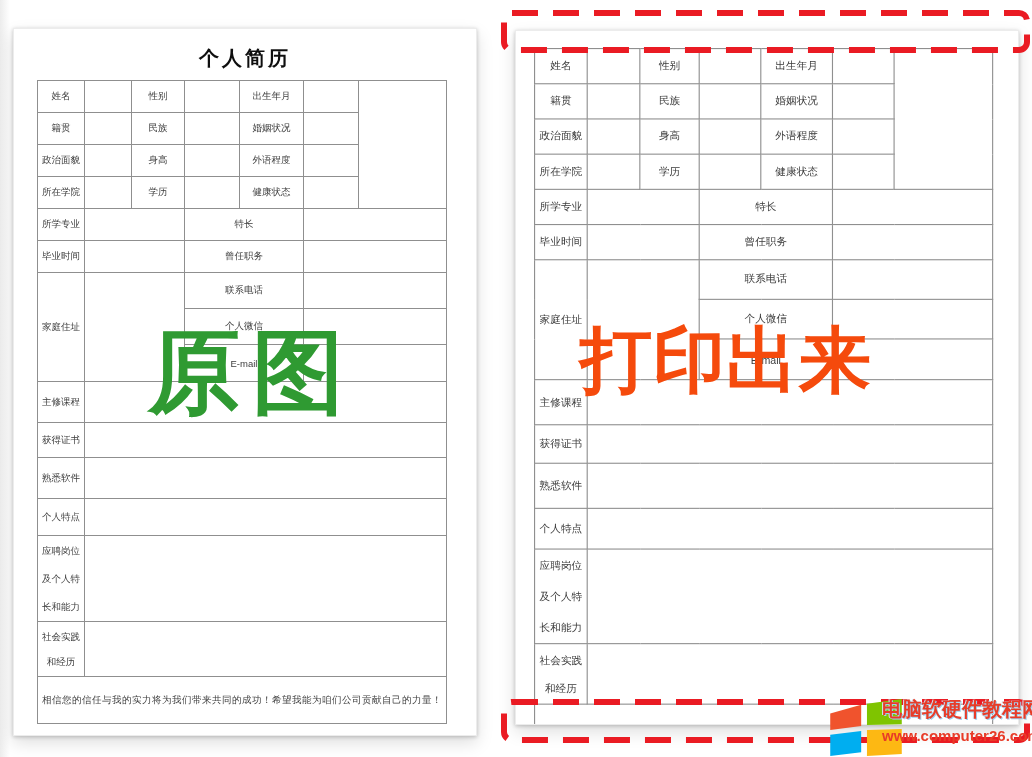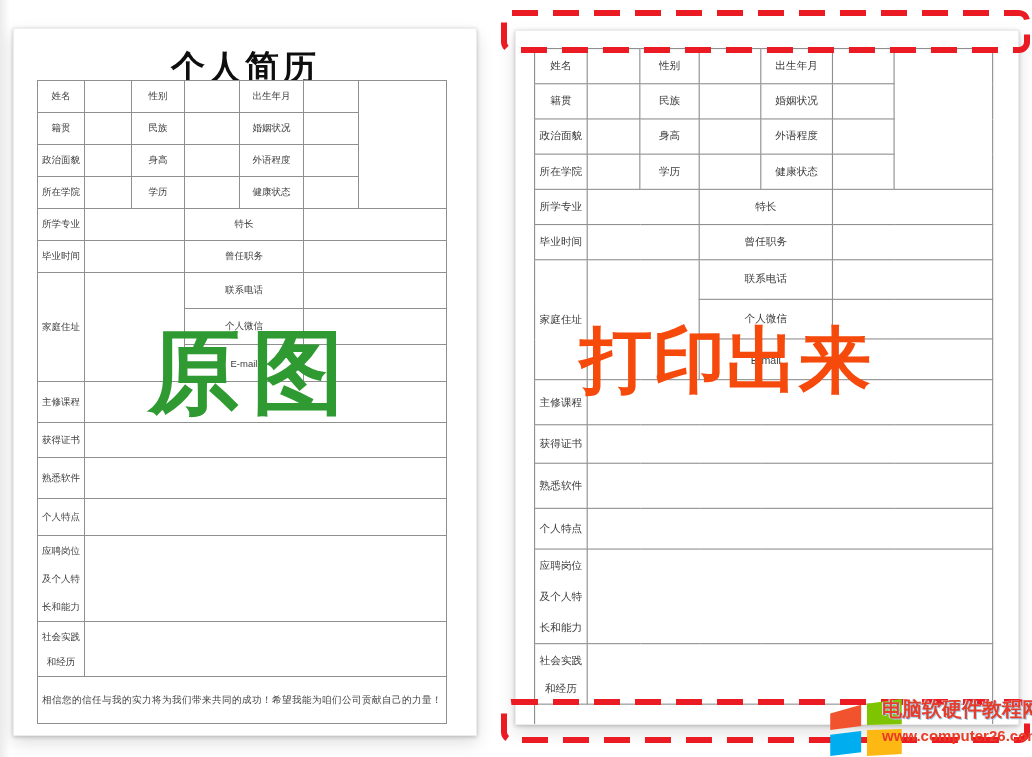--- a/index.html
+++ b/index.html
@@ -9,21 +9,21 @@
     font-family:"Liberation Sans","DejaVu Sans",sans-serif;
   }
   .edge-strip{position:absolute;left:0;top:0;width:10px;height:757px;
     background:linear-gradient(90deg,#ececec,#ffffff);z-index:0;}
   
   .page{position:absolute;background:#ffffff;border:1px solid #ececec;
     box-shadow:0 1px 4px rgba(0,0,0,.22),0 7px 16px rgba(0,0,0,.13);z-index:1;}
   .page-left{left:13px;top:28px;width:462px;height:706px;}
   .page-right{left:515px;top:30px;width:502px;height:693px;overflow:hidden;}
   .page-title{position:absolute;top:16px;left:0;width:100%;text-align:center;
-    font-size:34px;font-weight:bold;color:#0e0e0e;letter-spacing:3px;}
+    font-size:20px;font-weight:bold;color:#0e0e0e;letter-spacing:3px;}
   .table-mount{position:absolute;}
   .left-mount{left:23px;top:51px;}
   .right-mount{left:18px;top:17px;transform:scale(1.12,1.10);transform-origin:0 0;}
   
   table.resume{border-collapse:collapse;width:409px;table-layout:fixed;
     font-size:9.5px;color:#3c3c3c;background:#fff;}
   table.resume td{border:1px solid #8f8f8f;text-align:center;vertical-align:middle;
     padding:0 2px;overflow:hidden;}
   td.lbl{white-space:pre-line;}
   tr.h31>td{height:31px;} tr.h35>td{height:35px;} tr.h36>td{height:36px;}

